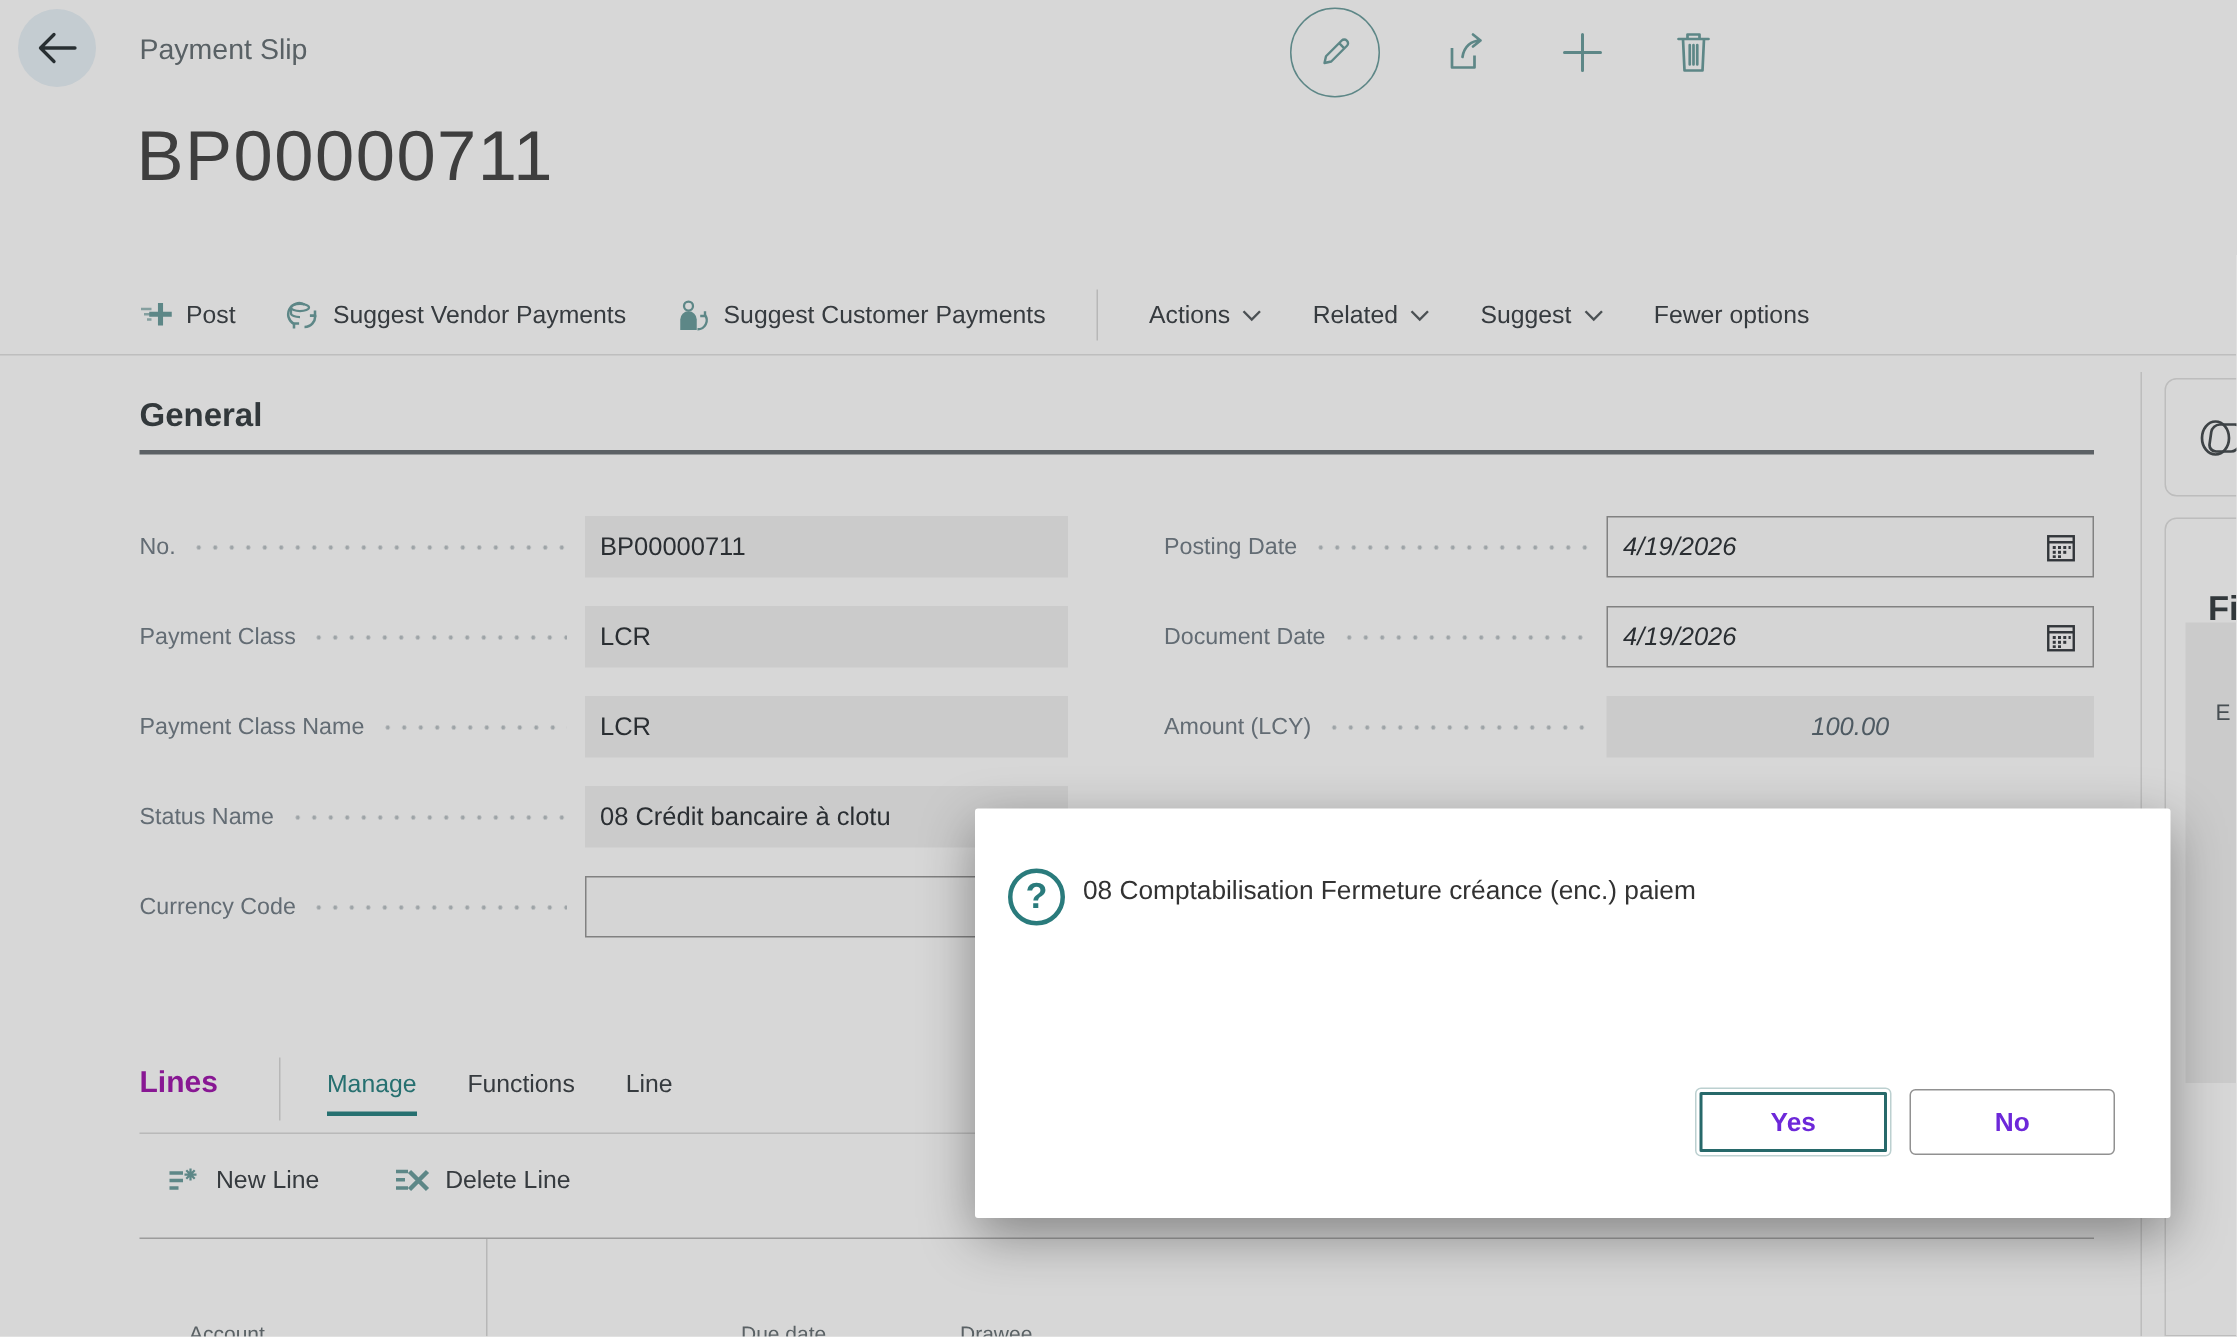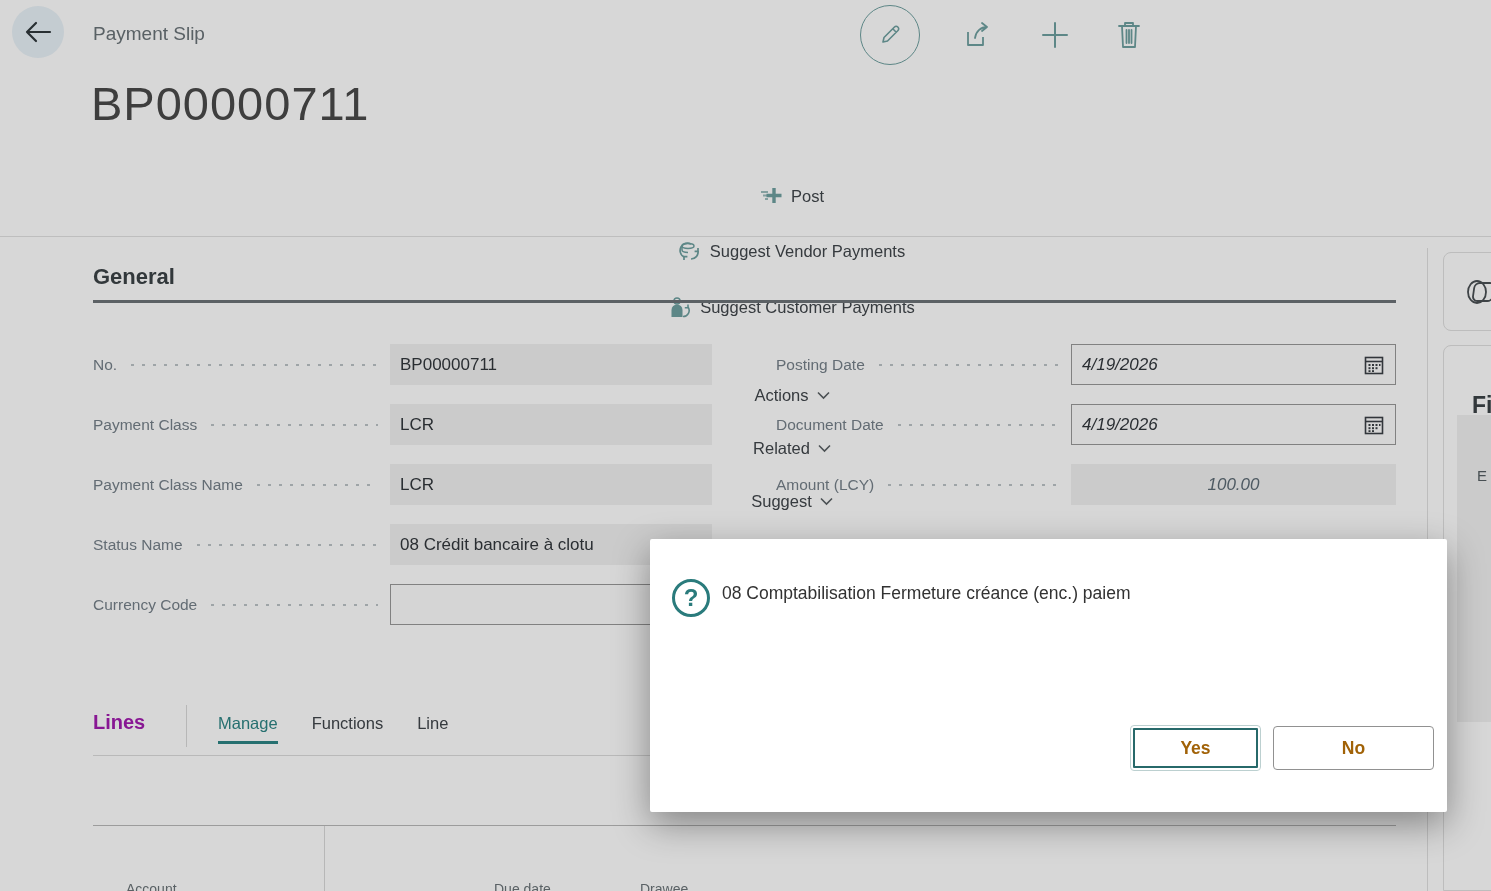--- a/index.html
+++ b/index.html
@@ -19,21 +19,21 @@
   .page-caption{position:absolute;left:93px;top:23px;font-size:19px;color:#6a7378;}
   .page-title{position:absolute;left:91px;top:76px;font-size:47px;font-weight:300;color:#4a4a4a;letter-spacing:1px;}
 
   .top-icons{position:absolute;top:0;left:860px;height:70px;display:flex;align-items:center;gap:42px;}
   .icon-btn{display:flex;align-items:center;justify-content:center;cursor:pointer;}
   .pencil-circle{width:58px;height:58px;border-radius:50%;border:1.4px solid #6fa0a0;}
 
   
   .action-bar{
     position:absolute;left:93px;top:186px;width:1398px;height:48px;
-    display:flex;align-items:center;gap:34px;white-space:nowrap;flex-direction:column;
+    display:flex;align-items:center;gap:34px;white-space:nowrap;
   }
   .action-bar-border{position:absolute;left:0;top:236px;width:1491px;height:1px;background:#e2e2e2;}
   .abar-item{display:flex;align-items:center;gap:9px;font-size:16.5px;color:#41464b;cursor:pointer;}
   .abar-menu{display:flex;align-items:center;gap:8px;font-size:16.5px;color:#41464b;cursor:pointer;justify-content:flex-end;}
   .abar-divider{width:1px;height:34px;background:#d9d9d9;}
 
   
   .section-title{position:absolute;left:93px;top:264px;font-size:22px;font-weight:700;color:#3c4347;}
   .section-rule{position:absolute;left:93px;top:300px;width:1303px;height:3px;background:#6e7478;}
 
@@ -94,25 +94,25 @@
     border-radius:2px;box-shadow:0 12px 36px rgba(0,0,0,0.38);
   }
   .q-icon{
     position:absolute;left:22px;top:40px;width:38px;height:38px;border-radius:50%;
     border:3px solid #2a7b7c;color:#2a7b7c;display:flex;align-items:center;justify-content:center;
     font-size:24px;font-weight:700;box-sizing:border-box;
   }
   .dlg-msg{position:absolute;left:72px;top:44px;font-size:17.5px;color:#323232;white-space:nowrap;}
   .dlg-btn{
     position:absolute;height:46px;background:#ffffff;border-radius:4px;box-sizing:border-box;
-    display:flex;align-items:center;justify-content:center;font-size:17.5px;font-weight:600;color:#a16207;
+    display:flex;align-items:center;justify-content:center;font-size:17.5px;font-weight:600;color:#6d28d9;
     cursor:pointer;
   }
   .dlg-yes{left:480px;top:186px;width:131px;border:1px solid #bcd0d0;outline:2px solid #27696a;outline-offset:-5px;}
-  .dlg-no{left:623px;top:187px;width:161px;height:44px;border:1px solid #919191;}
+  .dlg-no{left:623px;top:187px;width:137px;height:44px;border:1px solid #919191;}
 
   svg{display:block;}
 </style>
 </head>
 <body>
 
 <div class="screen">
 
   <div class="back-btn">
     <span>
@@ -326,20 +326,40 @@
 
   <div class="lines-title">Lines</div>
   <div class="lines-vdiv"></div>
   <div class="lines-tabs">
     <span class="ltab active">Manage</span>
     <span class="ltab">Functions</span>
     <span class="ltab">Line</span>
   </div>
   <div class="lines-rule"></div>
 
+  <div class="lines-actions">
+    <div class="abar-item">
+      <span>
+        <svg width="24" height="22" viewBox="0 0 24 22">
+            <path d="M3 6 h9 M3 11 h9 M3 16 h6" stroke="#6fa0a0" stroke-width="2.4"></path>
+            <path d="M17 3 v8 M13 7 h8 M14.2 4.2 l5.6 5.6 M19.8 4.2 l-5.6 5.6" stroke="#6fa0a0" stroke-width="1.5"></path>
+          </svg>
+      </span>
+      <span>New Line</span>
+    </div>
+    <div class="abar-item">
+      <span>
+        <svg width="26" height="22" viewBox="0 0 26 22">
+            <path d="M3 5 h8 M3 10.5 h6 M3 16 h8" stroke="#6fa0a0" stroke-width="2.4"></path>
+            <path d="M12 5 L24 17 M24 5 L12 17" stroke="#6fa0a0" stroke-width="3"></path>
+          </svg>
+      </span>
+      <span>Delete Line</span>
+    </div>
+  </div>
 
   <div class="table-topline"></div>
   <div class="table-coldiv"></div>
   <span class="th-partial" style="left:126px;">Account</span>
   <span class="th-partial" style="left:494px;">Due date</span>
   <span class="th-partial" style="left:640px;">Drawee</span>
 
   <div class="rail-div"></div>
   <div class="rail-card1">
     <span>

